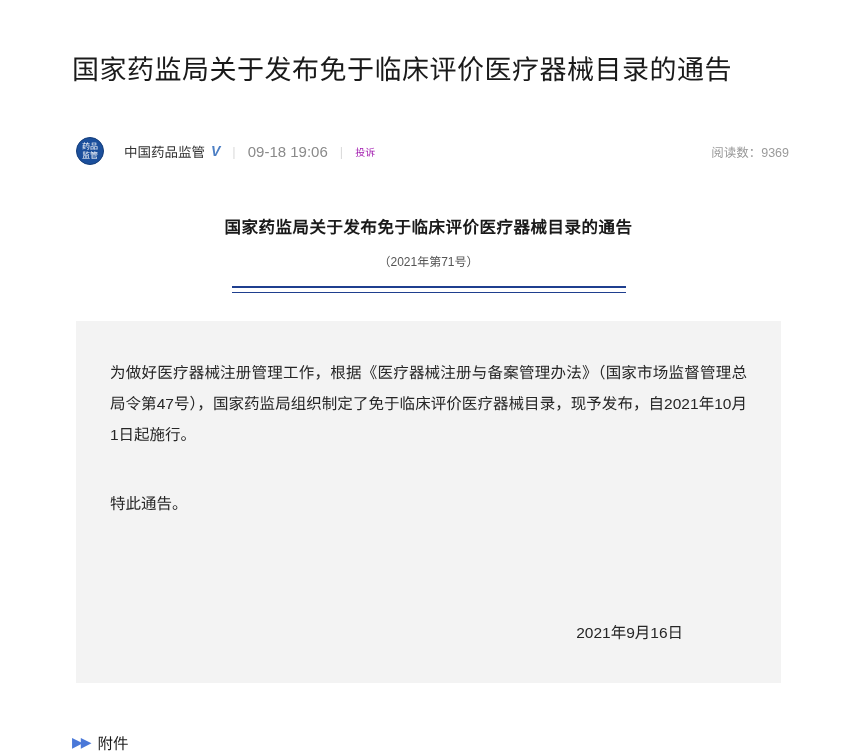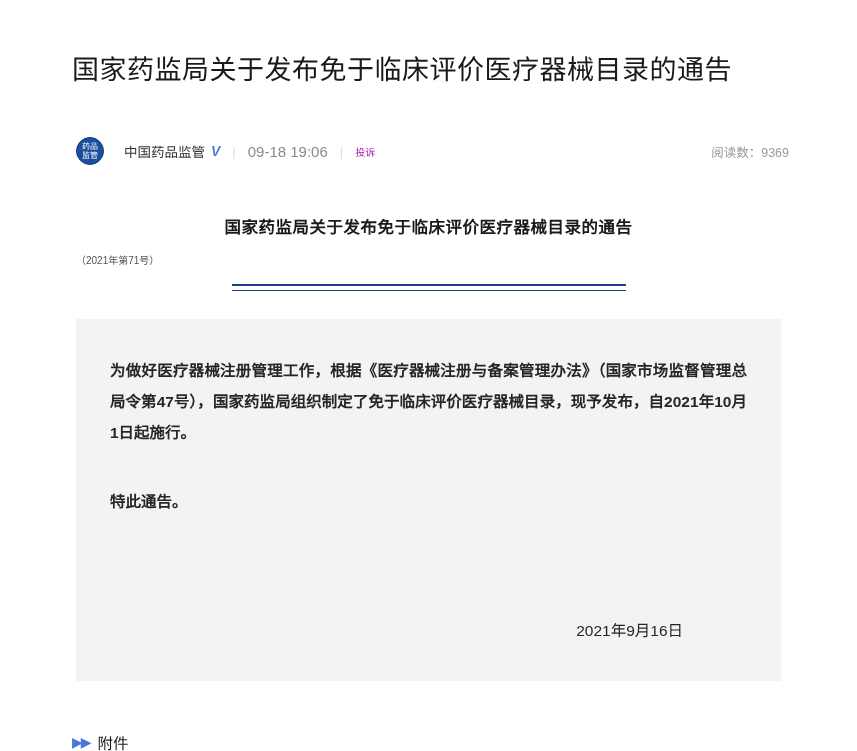--- a/index.html
+++ b/index.html
@@ -107,21 +107,22 @@
   }
   .doc-title {
     text-align: center;
     font-size: 16.5px;
     font-weight: bold;
     color: #1a1a1a;
     letter-spacing: 0.5px;
     margin-top: 18px;
   }
   .doc-number {
-    font-size: 10px;
+    text-align: center;
+    font-size: 12px;
     color: #555555;
     margin-top: 14px;
   }
   .doc-rule {
     margin: 17px auto 0 auto;
     width: 394px;
     height: 4px;
     border-top: 2px solid #1f3f8f;
     border-bottom: 1px solid #1f3f8f;
     box-sizing: content-box;
@@ -134,21 +135,20 @@
     min-height: 362px;
     box-sizing: border-box;
   }
   .para {
     font-size: 15.5px;
     line-height: 31px;
     color: #262626;
     text-align: justify;
     margin: 0 0 26px 0;
     text-indent: 0;
-    font-weight: bold;
   }
   .para-gap { height: 12px; }
   .sign {
     margin-top: 60px;
     text-align: right;
     font-size: 15.5px;
     line-height: 31px;
     color: #262626;
     padding-right: 64px;
   }

